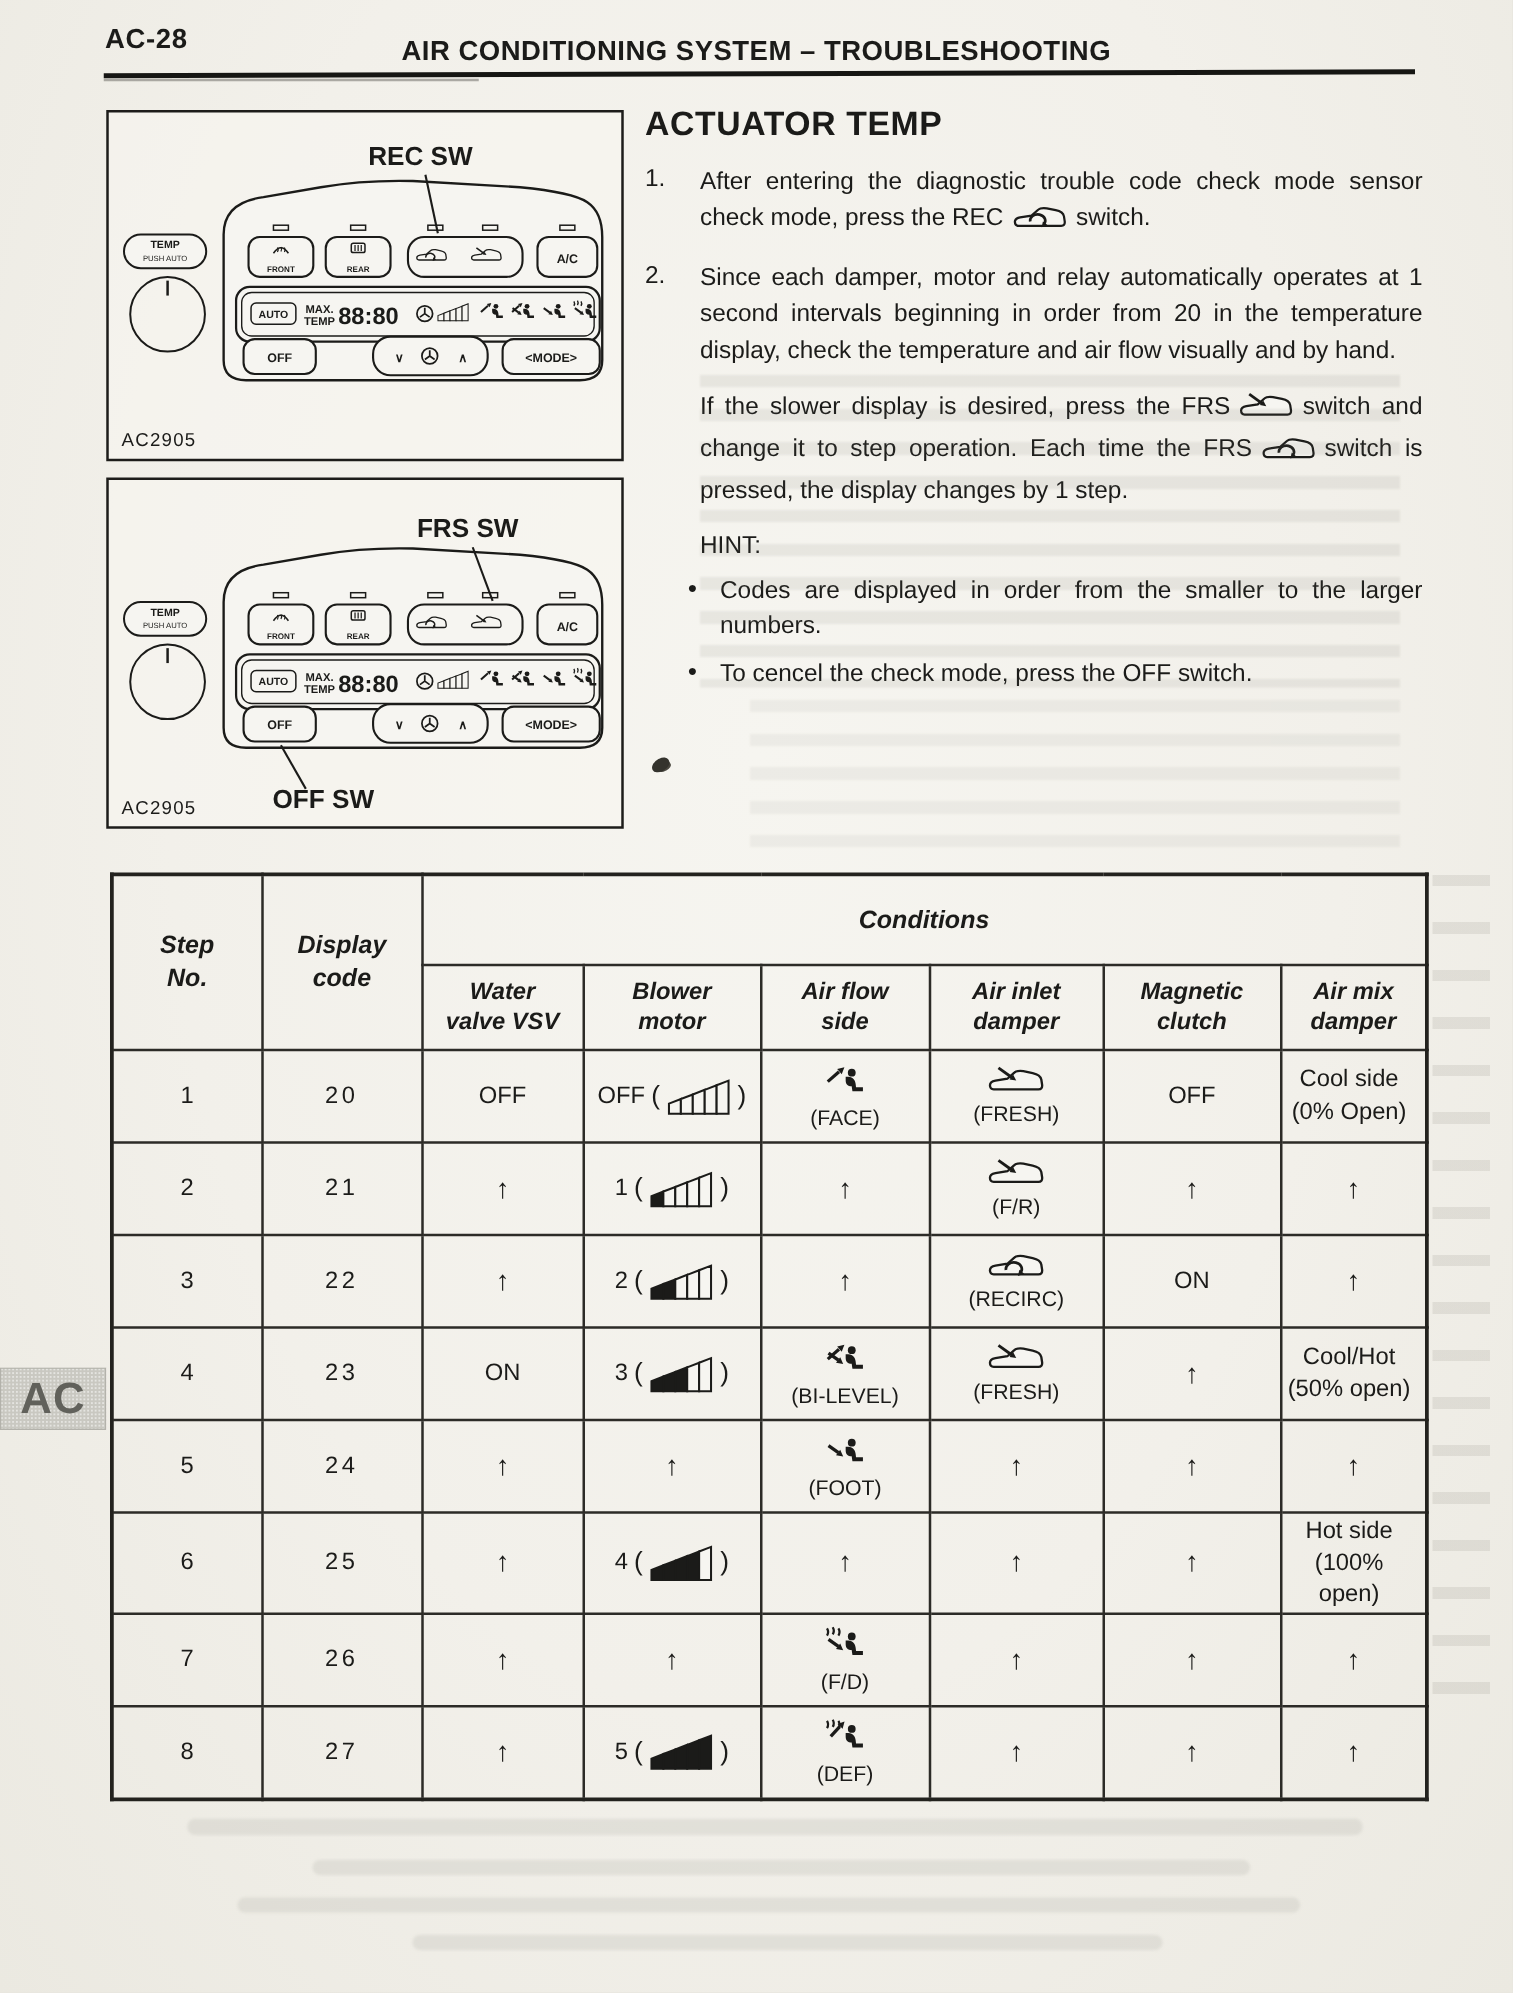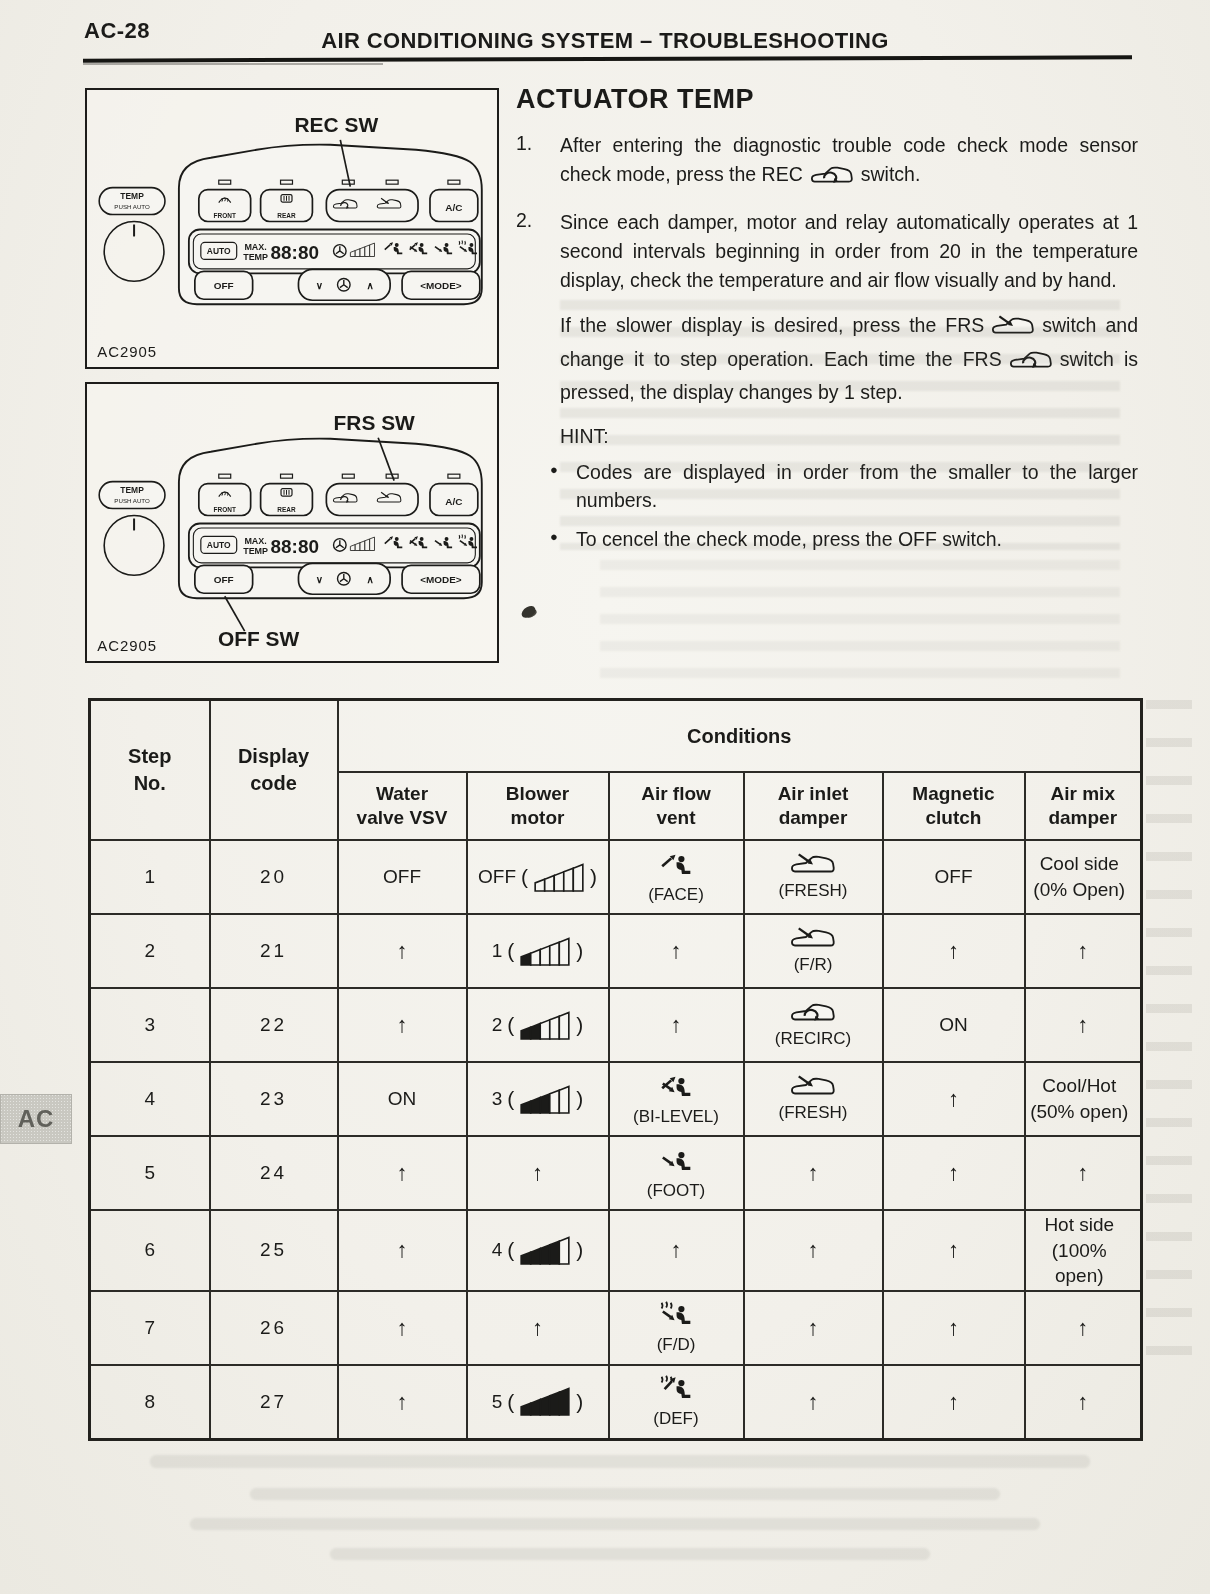--- a/index.html
+++ b/index.html
@@ -27,30 +27,30 @@
   .stepnum{width:44px;flex:none;font-size:19.5px;padding-top:1px;}
   .steptxt{flex:1;font-size:19.5px;line-height:1.5;text-align:justify;}
   .para{margin:16px 0 0 44px;font-size:19.5px;line-height:1.5;text-align:justify;}
   .hintlbl{margin:18px 0 0 44px;font-size:19.5px;}
   .hint{display:flex;margin:10px 0 0 34px;}
   .bullet{width:26px;flex:none;font-size:13px;padding-top:4px;text-align:left;}
   .hinttxt{flex:1;font-size:19.5px;line-height:1.45;text-align:justify;}
   .inlineicon{display:inline-block;vertical-align:-4px;margin:0 7px;}
 
   
-  .actab{position:absolute;left:0;top:1094px;width:72px;height:50px;background:#c9c8c1;
+  .actab{position:absolute;left:0;top:1094px;width:85px;height:50px;background:#c9c8c1;
          background-image:radial-gradient(rgba(255,255,255,.5) 26%, transparent 27%);background-size:3px 3px;
-         color:#61615b;font-size:24px;font-weight:bold;display:flex;align-items:center;justify-content:center;
+         color:#61615b;font-size:35px;font-weight:bold;display:flex;align-items:center;justify-content:center;
          letter-spacing:1px;box-shadow:inset 0 0 0 1px #b3b2ab;}
 
   
   .acttable{position:absolute;left:88px;top:698px;width:1052px;border-collapse:collapse;table-layout:fixed;}
   .acttable th,.acttable td{border:2px solid #2c2b27;}
   .acttable{border:3px solid #23221e;}
-  .acttable th{font-weight:bold;background:transparent;}
+  .acttable th{font-weight:bold;background:transparent;font-style:italic;}
   .condhead th{height:68px;font-size:20px;}
   .rowspanhead{font-size:19.5px;white-space:pre-line;line-height:1.35;}
   .subhead th{height:64px;font-size:19px;white-space:pre-line;line-height:1.25;font-weight:bold;}
   .acttable tbody td{height:70px;text-align:center;vertical-align:middle;font-size:19px;}
   td.codecell{letter-spacing:3px;font-size:20px;margin-top:12px;}
   td.stepcell{font-size:19.5px;}
   .arrowTxt{font-size:22px;}
   .celltxt{font-size:19px;}
   .blowerwrap{display:flex;align-items:center;justify-content:center;gap:5px;}
   .paren{font-size:21px;}
@@ -340,21 +340,21 @@
         <th rowspan="2" class="rowspanhead">Display
 code</th>
         <th colspan="6">Conditions</th>
       </tr>
       <tr class="subhead">
         <th>Water
 valve VSV</th>
         <th>Blower
 motor</th>
         <th>Air flow
-vent</th>
+side</th>
         <th>Air inlet
 damper</th>
         <th>Magnetic
 clutch</th>
         <th>Air mix
 damper</th>
       </tr>
     </thead>
     <tbody>
         <tr>

